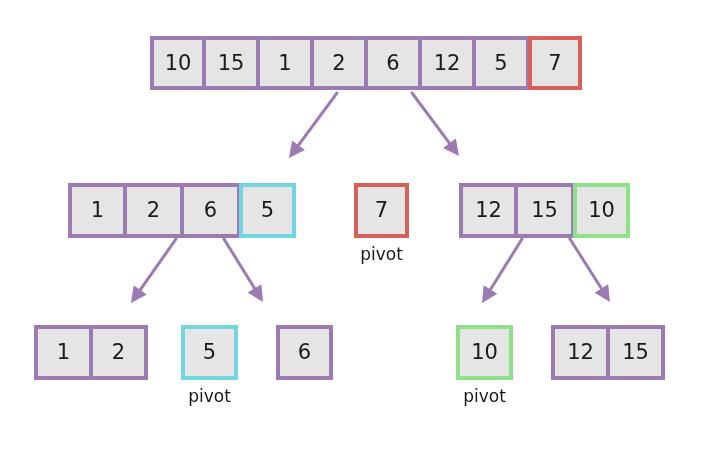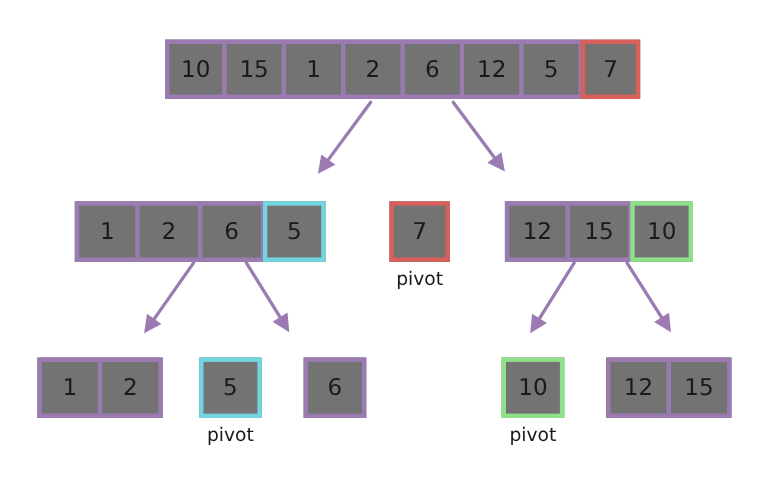--- a/index.html
+++ b/index.html
@@ -38,21 +38,21 @@
     align-items: center;
   }
 
   .array {
     display: flex;
     flex-direction: row;
   }
 
   .cell {
     box-sizing: border-box;
-    background: #737373;
+    background: #e5e5e5;
     display: flex;
     align-items: center;
     justify-content: center;
     color: #1a1a1a;
     font-size: 21px;
     line-height: 1;
     font-family: "DejaVu Sans", "Liberation Sans", sans-serif;
   }
 
   

